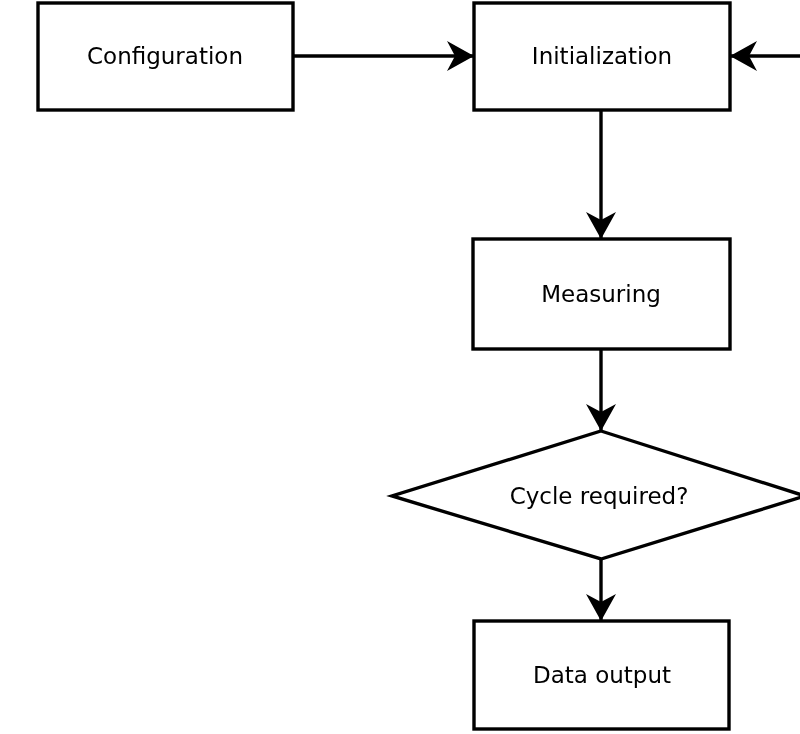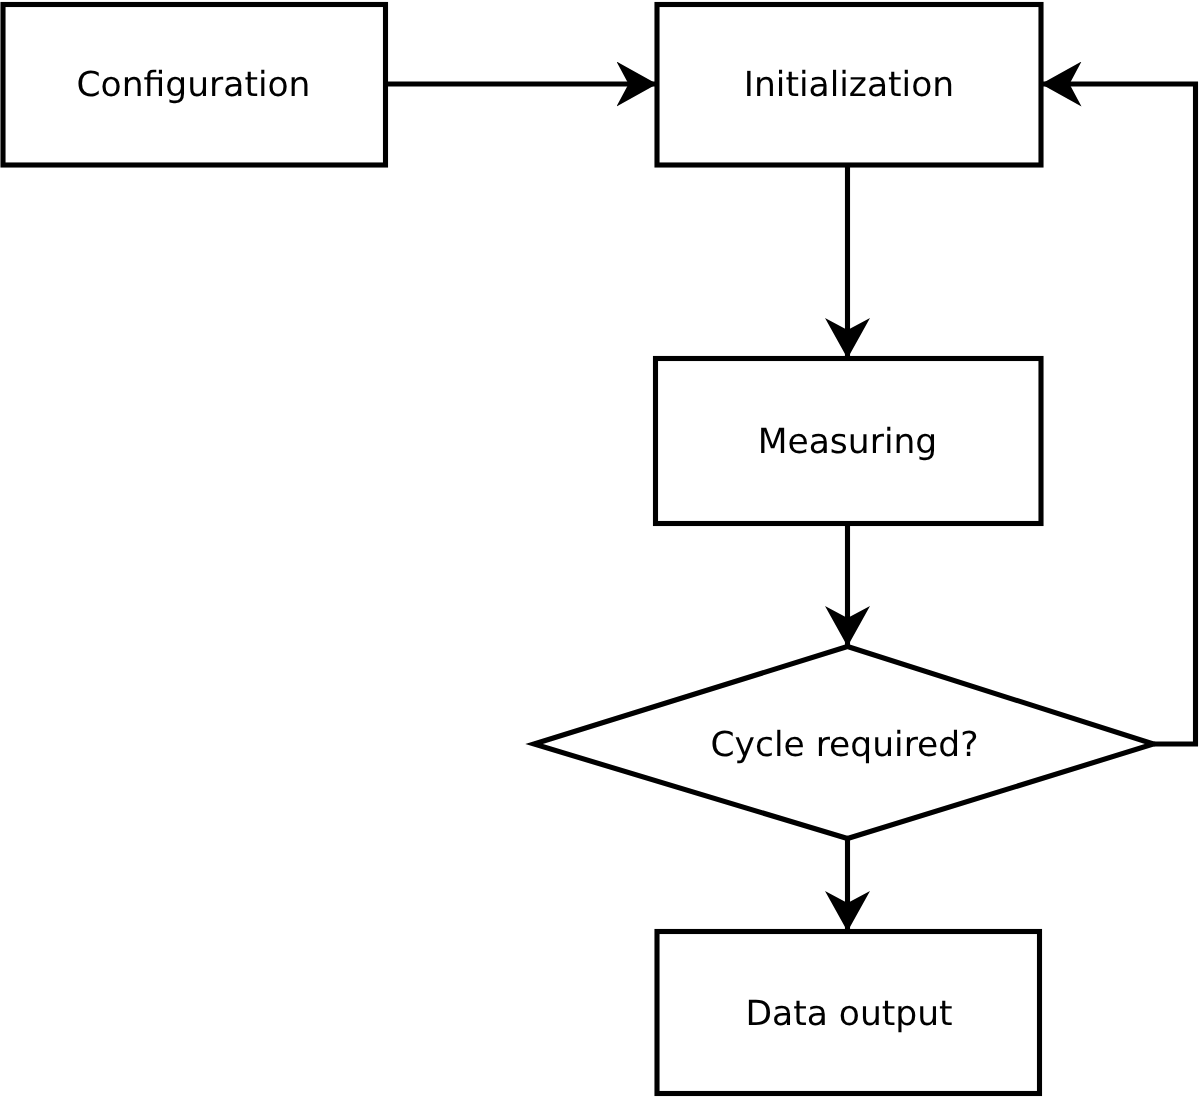--- a/index.html
+++ b/index.html
@@ -2,21 +2,21 @@
 <html style="--ink: #000000; --paper: #ffffff;"><head>
 <meta charset="utf-8">
 <style>
   :root { --ink: #000000; --paper: #ffffff; }
   * { margin: 0; padding: 0; box-sizing: border-box; }
   html, body { background: var(--paper); }
   body {
     width: 800px; height: 734px; overflow: hidden;
     font-family: "DejaVu Sans", "Liberation Sans", sans-serif;
   }
-  .canvas { width: 734px; height: 734px; position: relative; background: var(--paper); }
+  .canvas { width: 734px; height: 734px; position: relative; background: var(--paper); padding-left: 36px; }
   svg { display: block; }
   .node-shape {
     fill: var(--paper);
     stroke: var(--ink);
     stroke-width: 3.4;
   }
   .edge {
     fill: none;
     stroke: var(--ink);
     stroke-width: 3.4;

